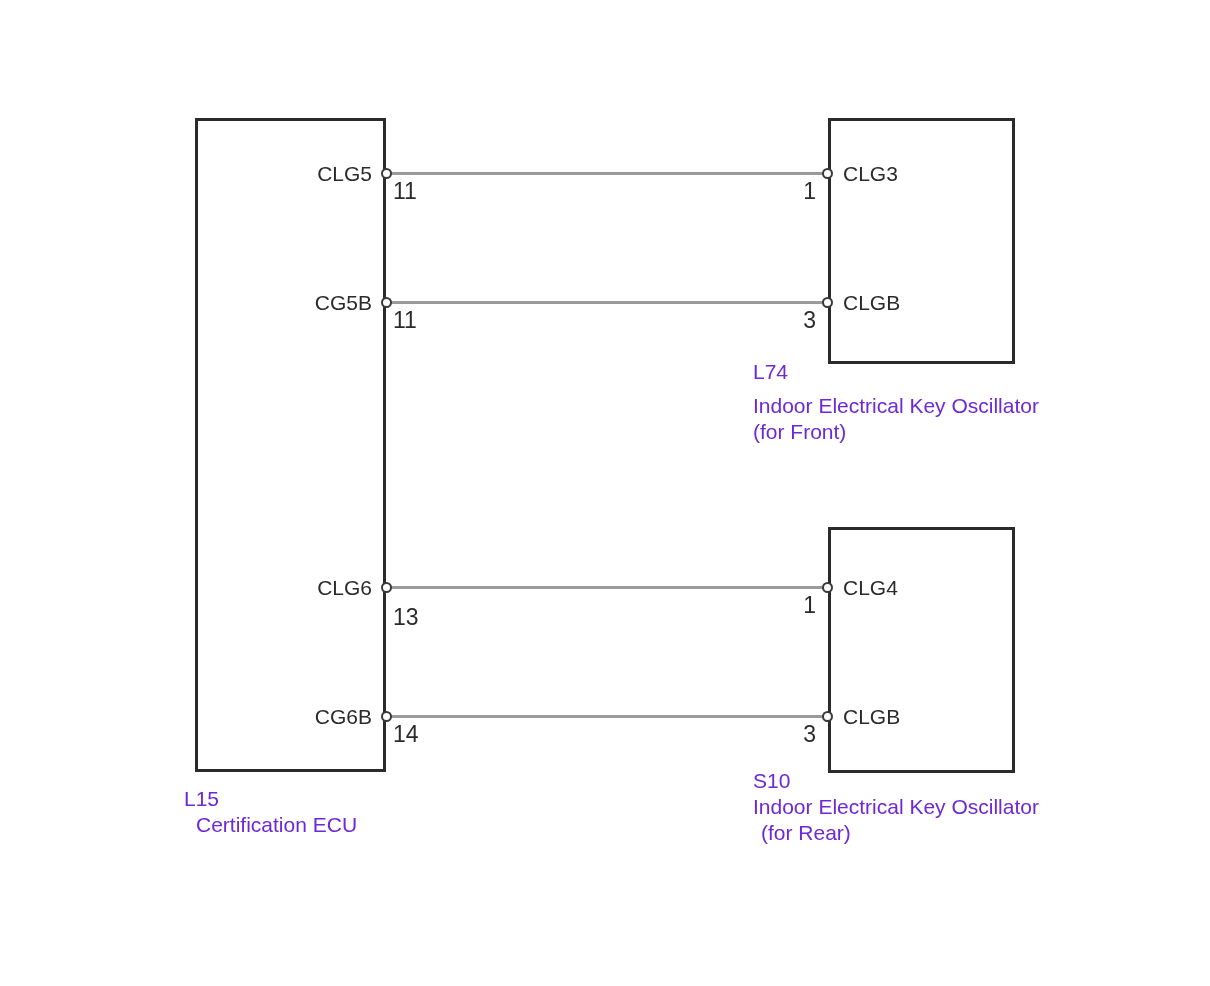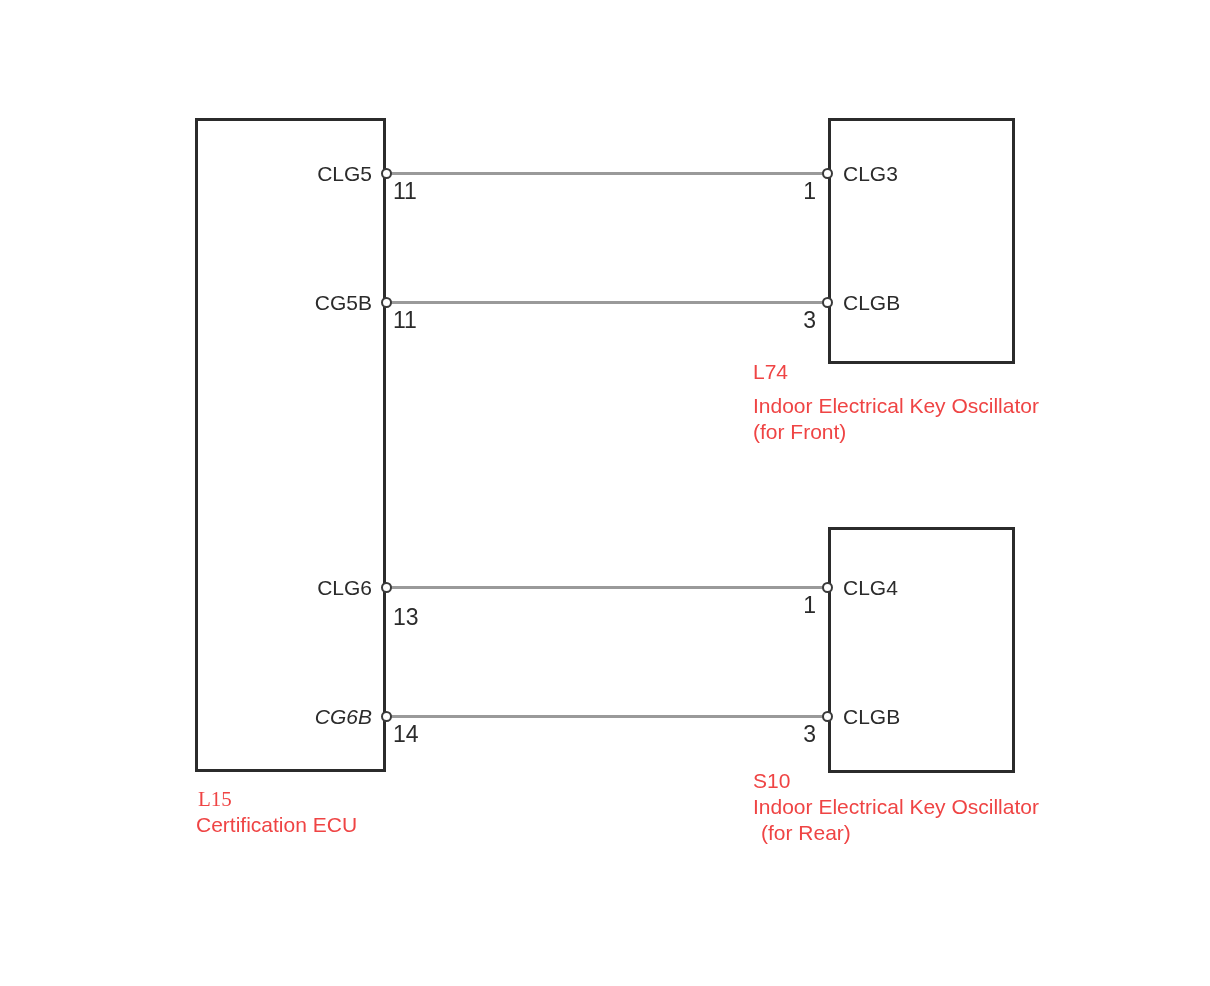--- a/index.html
+++ b/index.html
@@ -58,21 +58,21 @@
     color: #2b2b2b;
     white-space: nowrap;
     line-height: 1;
   }
   .pin-num.right-align {
     text-align: right;
   }
   .comp-label {
     position: absolute;
     font-size: 21px;
-    color: #ef4444;
+    color: #6d28d9;
     white-space: nowrap;
     line-height: 26px;
   }
 </style>
 </head>
 <body>
 
 <div id="canvas">
 
   <div class="conn-box" style="left:195px; top:118px; width:191px; height:654px;"></div>
@@ -95,40 +95,40 @@
 
   <div class="terminal" style="left:381px; top:297px;"></div>
   <div class="sig-label right-align" style="left:200px; top:292px; width:172px;">CG5B</div>
   <div class="pin-num" style="left:393px; top:309px;">11</div>
 
   <div class="terminal" style="left:381px; top:582px;"></div>
   <div class="sig-label right-align" style="left:200px; top:577px; width:172px;">CLG6</div>
   <div class="pin-num" style="left:393px; top:594px;margin-top:12px;">13</div>
 
   <div class="terminal" style="left:381px; top:711px;"></div>
-  <div class="sig-label right-align" style="left:200px; top:706px; width:172px;font-style:italic;">CG6B</div>
+  <div class="sig-label right-align" style="left:200px; top:706px; width:172px;">CG6B</div>
   <div class="pin-num" style="left:393px; top:723px;">14</div>
 
   <div class="terminal" style="left:822px; top:168px;"></div>
   <div class="sig-label" style="left:843px; top:163px;">CLG3</div>
   <div class="pin-num right-align" style="left:750px; top:180px; width:66px;">1</div>
 
   <div class="terminal" style="left:822px; top:297px;"></div>
   <div class="sig-label" style="left:843px; top:292px;">CLGB</div>
   <div class="pin-num right-align" style="left:750px; top:309px; width:66px;">3</div>
 
   <div class="terminal" style="left:822px; top:582px;"></div>
   <div class="sig-label" style="left:843px; top:577px;">CLG4</div>
   <div class="pin-num right-align" style="left:750px; top:594px; width:66px;">1</div>
 
   <div class="terminal" style="left:822px; top:711px;"></div>
   <div class="sig-label" style="left:843px; top:706px;">CLGB</div>
   <div class="pin-num right-align" style="left:750px; top:723px; width:66px;">3</div>
 
-  <div class="comp-label" style="left:198px; top:786px;font-family:Liberation Serif, serif;">L15</div>
+  <div class="comp-label" style="left:184px; top:786px;">L15</div>
   <div class="comp-label" style="left:196px; top:812px;">Certification ECU</div>
 
   <div class="comp-label" style="left:753px; top:359px;">L74</div>
   <div class="comp-label" style="left:753px; top:393px;">Indoor Electrical Key Oscillator</div>
   <div class="comp-label" style="left:753px; top:419px;">(for Front)</div>
 
   <div class="comp-label" style="left:753px; top:768px;">S10</div>
   <div class="comp-label" style="left:753px; top:794px;">Indoor Electrical Key Oscillator</div>
   <div class="comp-label" style="left:761px; top:820px;">(for Rear)</div>
 

